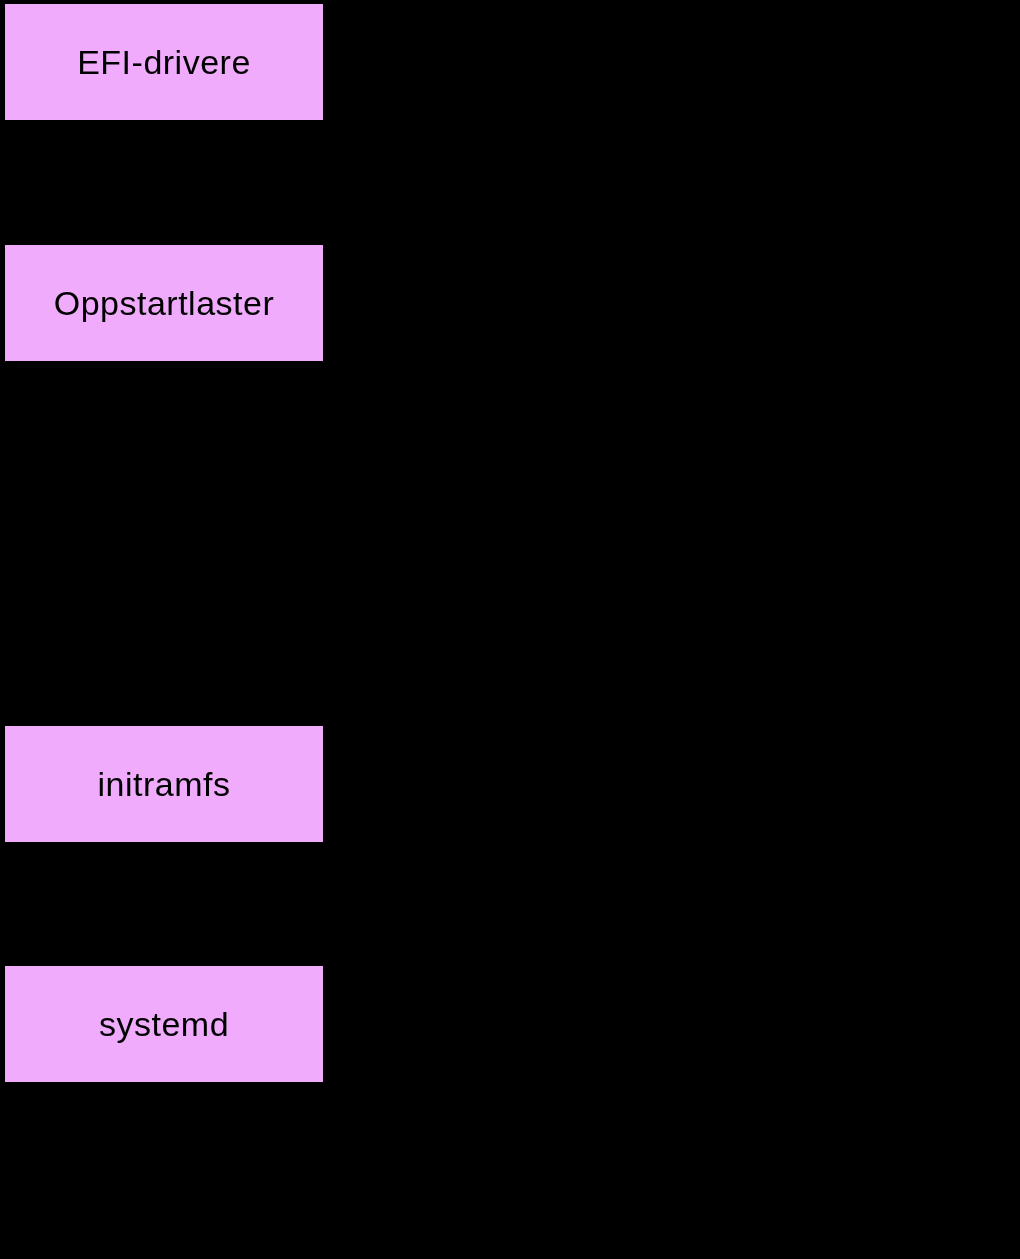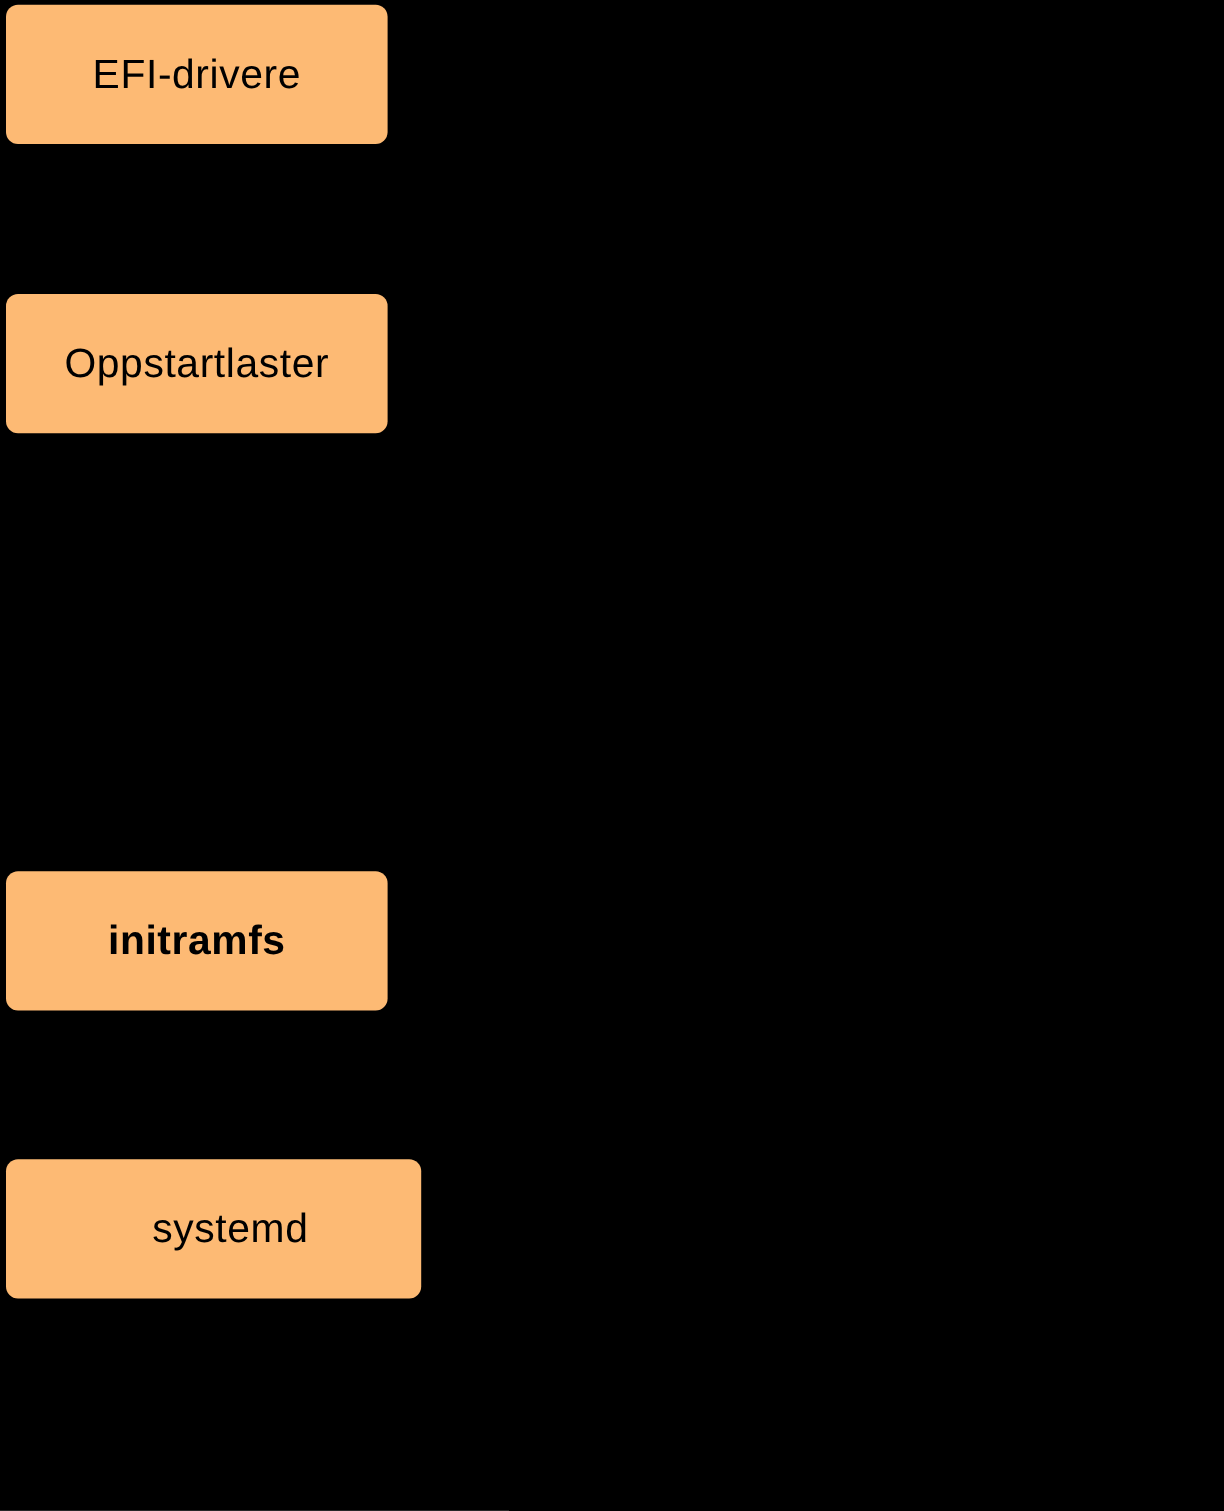--- a/index.html
+++ b/index.html
@@ -14,36 +14,35 @@
     width: 1020px;
     height: 1259px;
     background: #000000;
     overflow: hidden;
   }
   .node {
     position: absolute;
     left: 5px;
     width: 318px;
     height: 116px;
-    background: #fdba74;
+    background: #f0abfc;
     color: #000000;
     display: flex;
     align-items: center;
     justify-content: center;
     font-size: 34px;
     font-weight: 400;
     letter-spacing: 0.5px;
     white-space: nowrap;
-    border-radius: 10px;
   }
   .node-0 { top: 4px; }
   .node-1 { top: 245px; }
   .node-2 { top: 485px; }
-  .node-3 { top: 726px; font-weight: bold; }
-  .node-4 { top: 966px; padding-left: 28px; }
+  .node-3 { top: 726px; }
+  .node-4 { top: 966px; }
 </style>
 </head>
 <body>
 
 <div class="stage">
 
   <div class="node node-0">
     <span>EFI-drivere</span>
   </div>
 

